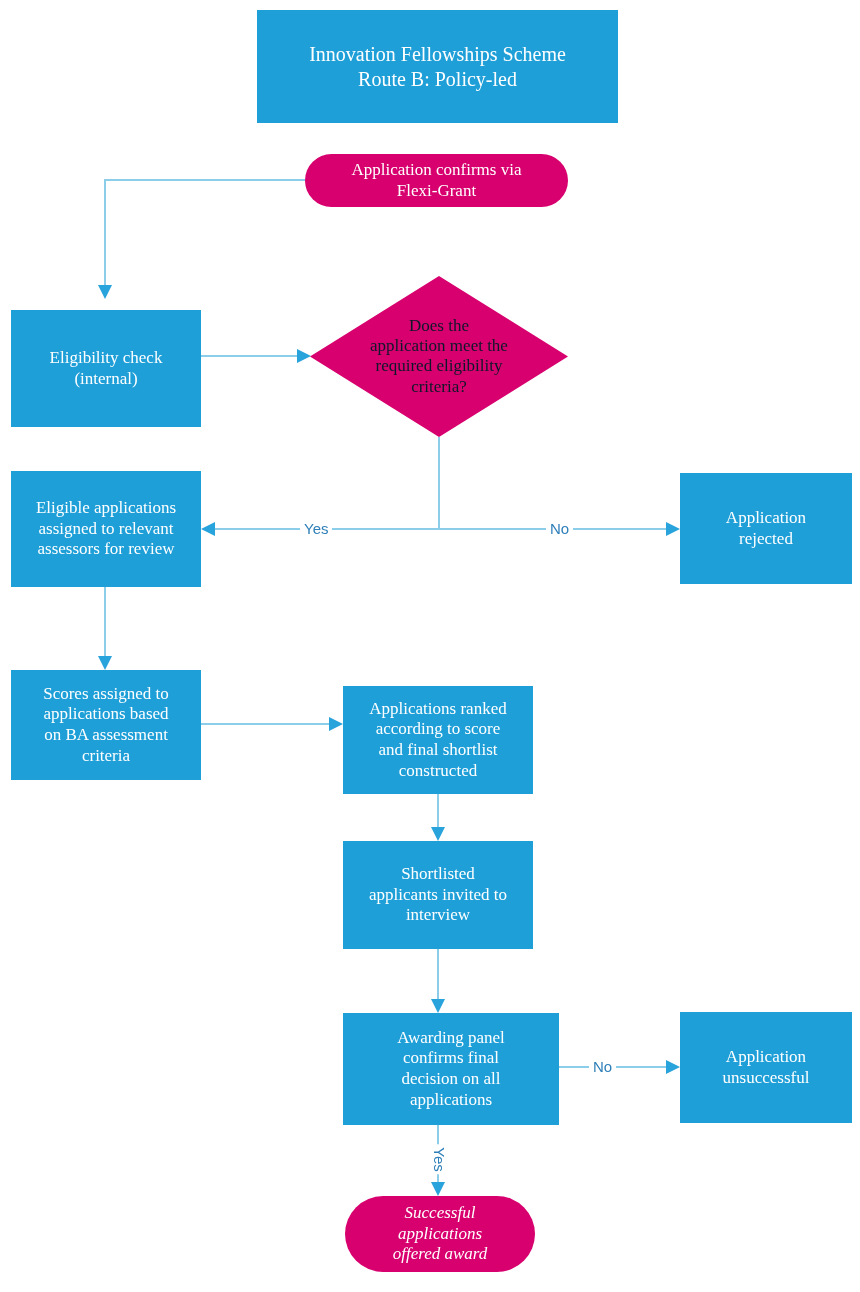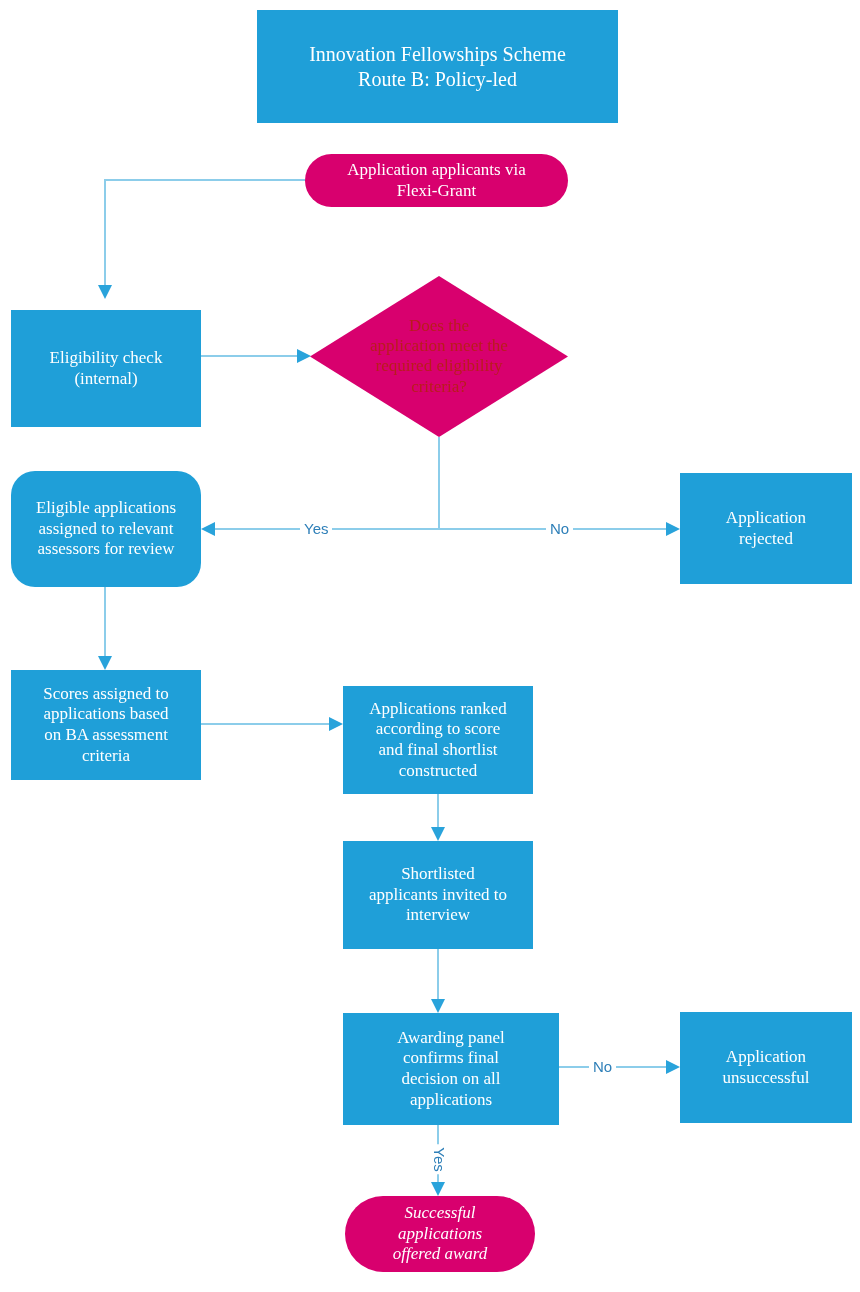--- a/index.html
+++ b/index.html
@@ -55,21 +55,21 @@
     -webkit-clip-path: polygon(50% 0%, 100% 50%, 50% 100%, 0% 50%);
     clip-path: polygon(50% 0%, 100% 50%, 50% 100%, 0% 50%);
   }
   .diamond-label {
     position: absolute;
     left: 14%;
     right: 14%;
     top: 50%;
     transform: translateY(-50%);
     text-align: center;
-    color: #b91c1c;
+    color: #0f172a;
     font-size: 17px;
     line-height: 1.2;
     white-space: pre-line;
   }
   svg.links {
     position: absolute;
     left: 0;
     top: 0;
     width: 860px;
     height: 1292px;
@@ -136,38 +136,38 @@
     <path class="edge" d="M438,1125 L438,1187"></path>
     <polygon class="arrowhead" points="438,1196 431,1182 445,1182"></polygon>
   </svg>
 
   <div class="node proc title-node" style="left:257px; top:10px; width:361px; height:113px;">
     <span class="txt">Innovation Fellowships Scheme
 Route B: Policy-led</span>
   </div>
 
   <div class="node term" style="left:305px; top:154px; width:263px; height:53px; font-size:17px;">
-    <span class="txt">Application applicants via
+    <span class="txt">Application confirms via
 Flexi-Grant</span>
   </div>
 
   <div class="node proc" style="left:11px; top:310px; width:190px; height:117px; font-size:17px;">
     <span class="txt">Eligibility check
 (internal)</span>
   </div>
 
   <div class="diamond-wrap" style="left:310px; top:276px; width:258px; height:161px;">
     <div class="diamond-shape"></div>
     <div class="diamond-label">Does the
 application meet the
 required eligibility
 criteria?</div>
   </div>
 
-  <div class="node proc" style="left:11px; top:471px; width:190px; height:116px; font-size:17px;border-radius:24px;">
+  <div class="node proc" style="left:11px; top:471px; width:190px; height:116px; font-size:17px;">
     <span class="txt">Eligible applications
 assigned to relevant
 assessors for review</span>
   </div>
 
   <div class="node proc" style="left:680px; top:473px; width:172px; height:111px; font-size:17px;">
     <span class="txt">Application
 rejected</span>
   </div>
 

